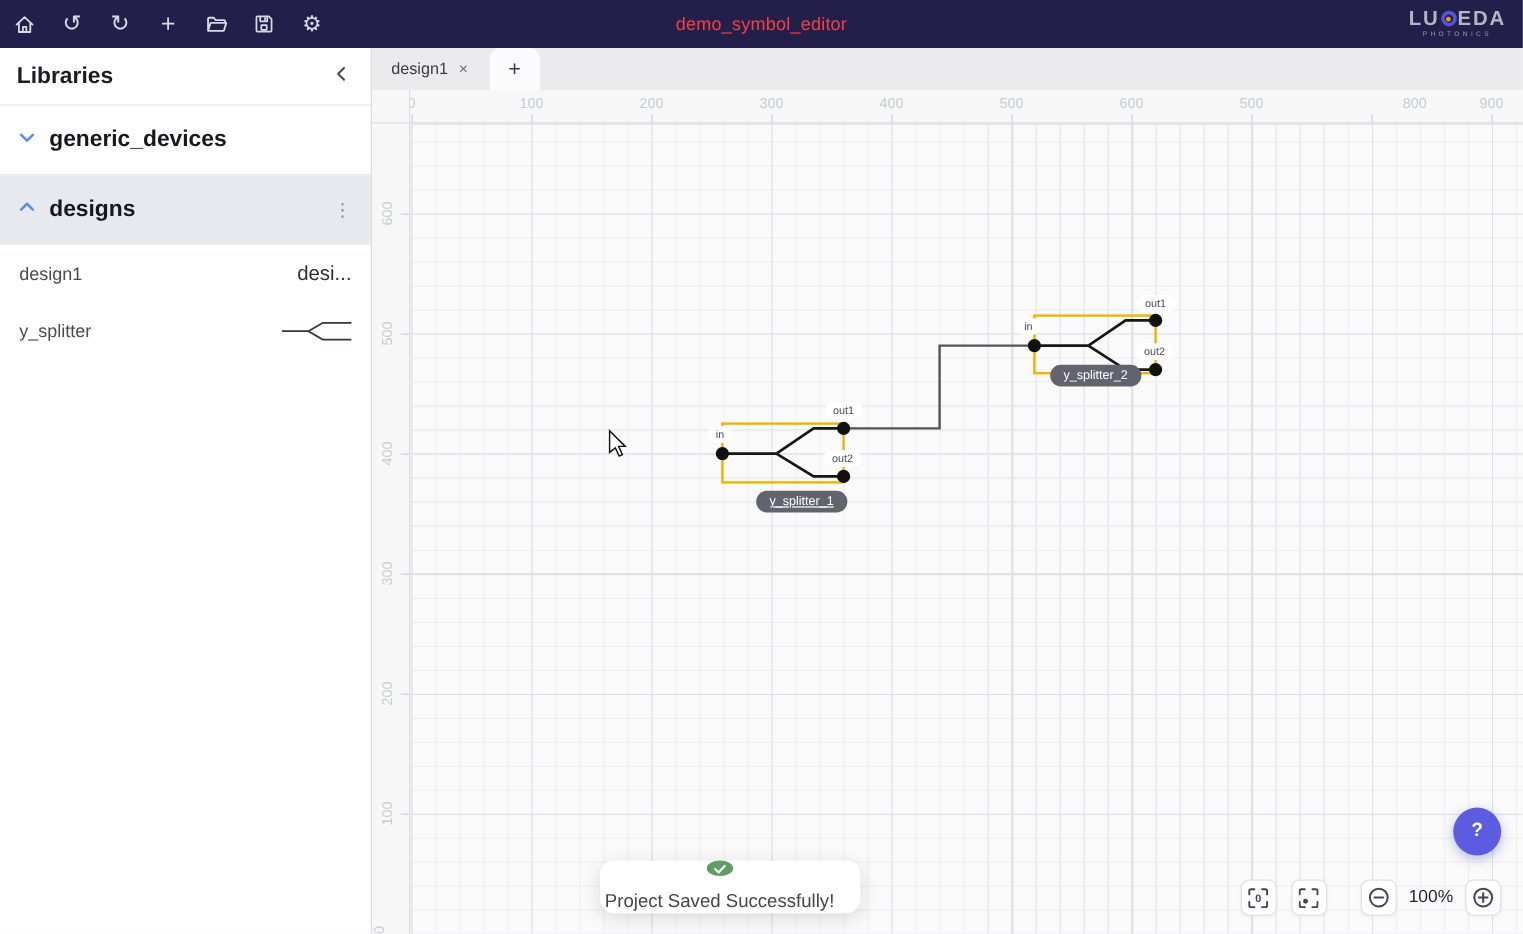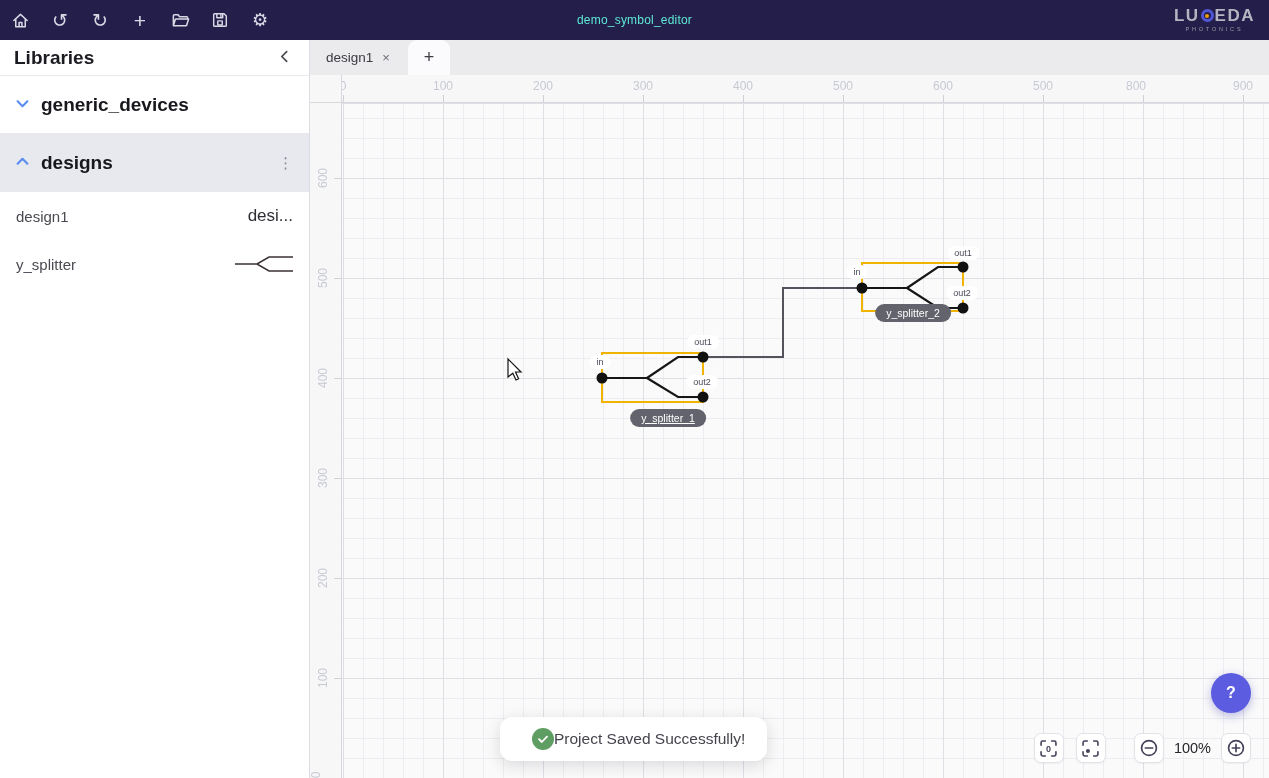--- a/index.html
+++ b/index.html
@@ -6,36 +6,36 @@
   html,body { width:1269px; height:778px; overflow:hidden;
     font-family:"Liberation Sans", sans-serif; background:#fafafa; }
 
   
   #topbar { position:absolute; left:0; top:0; width:1269px; height:40px;
     background:#241e4b; display:flex; align-items:center; z-index:50; }
   .tb-icon { width:40px; height:40px; display:flex; align-items:center; justify-content:center;
     color:#d9d9e6; cursor:pointer; }
   .tb-icon svg { stroke:#d9d9e6; fill:none; stroke-width:1.6; stroke-linecap:round; stroke-linejoin:round; }
   .tb-glyph { font-size:19px; line-height:1; color:#d9d9e6; }
-  #tb-title { position:absolute; left:0; right:0; text-align:center; color:#5eead4;
-    font-size:12px; letter-spacing:.2px; pointer-events:none; }
+  #tb-title { position:absolute; left:0; right:0; text-align:center; color:#ef4444;
+    font-size:15px; letter-spacing:.2px; pointer-events:none; }
   #logo { position:absolute; right:14px; top:7px; text-align:center; }
   #logo .main { display:flex; align-items:center; color:#b5b5c2; font-weight:bold;
     font-size:17px; letter-spacing:1.5px; line-height:17px;text-align:center; }
   #logo .c-ring { display:inline-block; width:13px; height:13px; border:3.2px solid #5156d6;
     border-radius:50%; position:relative; margin:0 1px; }
   #logo .c-dot { position:absolute; left:50%; top:50%; width:4px; height:4px; margin:-2px 0 0 -2px;
     background:#f59e0b; border-radius:50%; }
   #logo .sub { font-size:5.5px; letter-spacing:2.8px; color:#9b9ba8; margin-top:2px; }
 
   
   #sidebar { position:absolute; left:0; top:40px; width:310px; height:738px;
     background:#ffffff; border-right:1px solid #dcdce2; z-index:40; }
   .sb-row { position:relative; display:flex; align-items:center; }
-  #sb-title-row { height:36px; border-bottom:1px solid #e9e9ee; padding:0 18px 0 14px; }
+  #sb-title-row { height:48px; border-bottom:1px solid #e9e9ee; padding:0 18px 0 14px; }
   #sb-title { font-size:19px; font-weight:600; color:#1b1b22; flex:1; }
   #sb-search-row { height:48px; border-bottom:1px solid #e9e9ee; padding:0 14px; gap:14px; }
   #sb-search-input { border:none; outline:none; flex:1; font-size:15px; color:#3f3f46;
     font-family:"Liberation Sans",sans-serif; background:transparent; }
   #sb-search-input::placeholder { color:#9ca3af; }
   .sb-section { height:58px; padding:0 16px; gap:12px; }
   .sb-section.selected { background:#e7e9ee;align-items:center; }
   .sb-section .label { font-size:19px; font-weight:bold; color:#17171d; flex:1; }
   .sb-item { height:48px; padding:0 16px; }
   .sb-item .label { font-size:15px; color:#4a4a52; flex:1; }
@@ -79,21 +79,21 @@
     background-position:1px 0, 0 75px, 1px 0, 0 15px; }
   #schematic { position:absolute; left:0; top:0; }
   .port-pill { position:absolute; transform:translate(-50%,-50%); background:#ffffff;
     border-radius:8px; padding:2px 7px; font-size:9px; color:#4a4a5a; white-space:nowrap; }
   .name-pill { position:absolute; transform:translate(-50%,-50%); background:#63636e;
     color:#ffffff; border-radius:10px; padding:3px 11px; font-size:10.5px; white-space:nowrap; }
 
   
   #toast { position:absolute; left:500px; top:717px; height:44px; background:#ffffff;
     border-radius:12px; box-shadow:0 4px 16px rgba(20,20,40,.14); display:flex;
-    align-items:center; padding:0 22px 0 32px; z-index:60; }
+    align-items:center; gap:13px; padding:0 22px 0 4px; z-index:60;flex-direction:column; }
   #toast .check { width:22px; height:22px; border-radius:50%; background:#5f9e63;
     display:flex; align-items:center; justify-content:center; }
   #toast .msg { font-size:15.5px; color:#44444c; }
 
   
   #controls { position:absolute; right:18px; bottom:15px; display:flex; align-items:center; z-index:60; }
   .ctl-btn { width:30px; height:30px; background:#ffffff; border:1px solid #e2e2e8; border-radius:7px;
     display:flex; align-items:center; justify-content:center; cursor:pointer;
     box-shadow:0 1px 2px rgba(0,0,0,.05); }
   .ctl-btn svg { stroke:#45415a; fill:none; stroke-width:1.5; stroke-linecap:round; }
@@ -210,21 +210,21 @@
 
 <div id="hruler">
   <span class="hr-label" style="left:1px">0</span>
   <span class="hr-label" style="left:101px">100</span>
   <span class="hr-label" style="left:201px">200</span>
   <span class="hr-label" style="left:301px">300</span>
   <span class="hr-label" style="left:401px">400</span>
   <span class="hr-label" style="left:501px">500</span>
   <span class="hr-label" style="left:601px">600</span>
   <span class="hr-label" style="left:701px">500</span>
-  <span class="hr-label" style="left:794px">800</span>
+  <span class="hr-label" style="left:837px">800</span>
   <span class="hr-label" style="left:901px">900</span>
   <span class="hr-tick" style="left:1px"></span>
     <span class="hr-tick" style="left:101px"></span>
   <span class="hr-tick" style="left:201px"></span>
     <span class="hr-tick" style="left:301px"></span>
   <span class="hr-tick" style="left:401px"></span>
     <span class="hr-tick" style="left:501px"></span>
   <span class="hr-tick" style="left:601px"></span>
     <span class="hr-tick" style="left:701px"></span>
   <span class="hr-tick" style="left:801px"></span>

